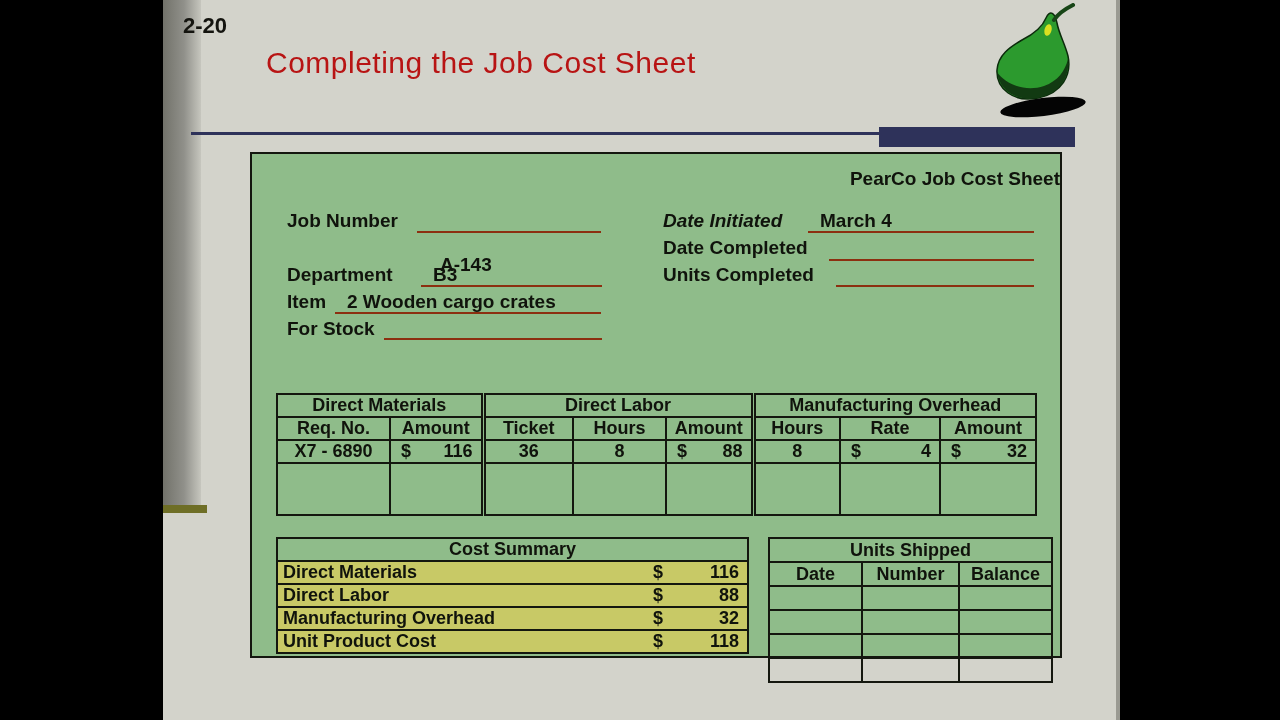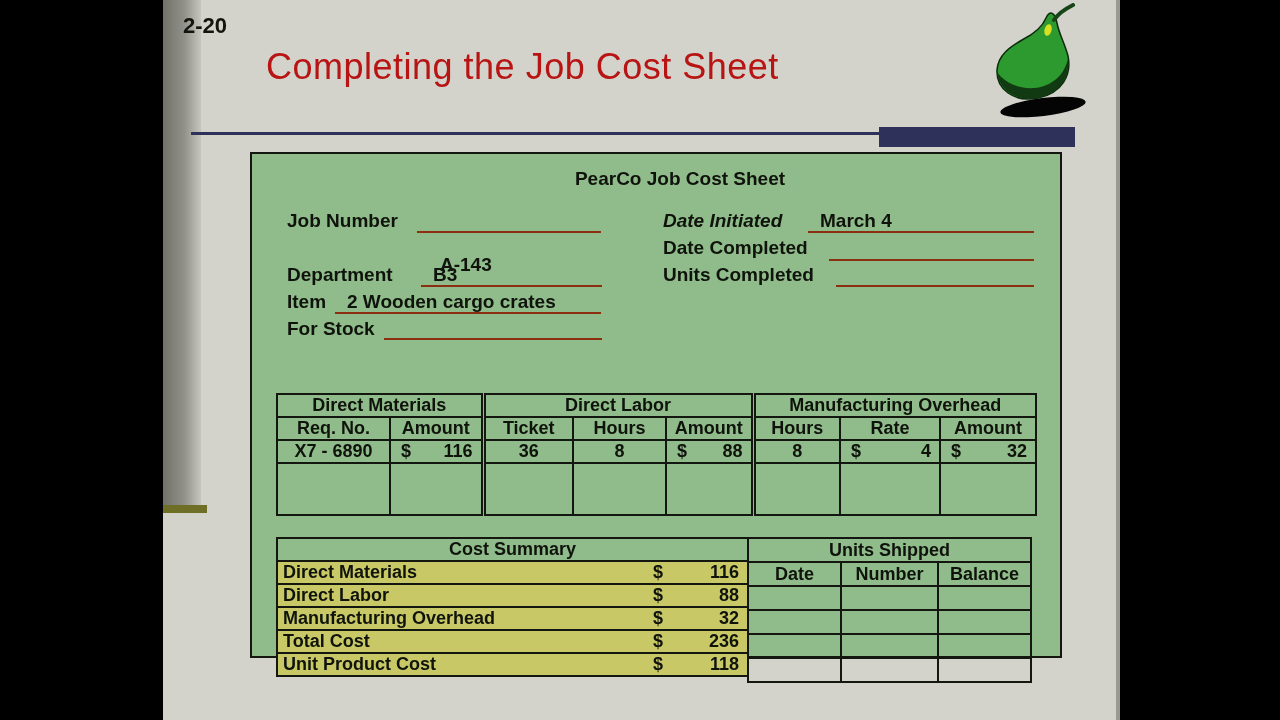--- a/index.html
+++ b/index.html
@@ -13,55 +13,55 @@
     background:var(--slide_bg,#d3d3cb);
     border-right:4px solid #9a9a92;
   }
   .left-strip{
     position:absolute;left:0;top:0;width:38px;height:506px;
     background:linear-gradient(90deg,var(--strip_dark,#72726a) 0%,#90908a 55%,var(--strip_light,#c6c6be) 100%);
   }
   .olive-bar{position:absolute;left:0;top:505px;width:44px;height:8px;background:var(--olive,#6e6e26);}
   .slide-number{position:absolute;left:20px;top:13px;font-size:22px;font-weight:bold;color:#14140f;}
   .title{
-    position:absolute;left:103px;top:46px;font-size:36px;font-weight:400;
+    position:absolute;left:103px;top:46px;font-size:30px;font-weight:400;
     color:var(--title_red,#b81414);white-space:nowrap;letter-spacing:.5px;
   }
   .rule-thin{position:absolute;left:28px;top:132px;width:692px;height:3px;background:var(--navy,#2e325a);}
   .rule-thick{position:absolute;left:716px;top:127px;width:196px;height:20px;background:var(--navy,#2e325a);}
   .pear{position:absolute;left:806px;top:3px;width:126px;height:118px;}
 
   .panel{
     position:absolute;left:87px;top:152px;width:812px;height:506px;
     background:var(--panel_green,#8fbc8a);
     border:2px solid #14170f;
   }
   .f{position:absolute;font-weight:bold;font-size:19px;line-height:21px;color:var(--ink,#10130c);white-space:nowrap;}
-  .sheet-title{left:0;right:0;top:14px;text-align:center;margin-left:48px;}
+  .sheet-title{left:0;right:0;top:14px;text-align:right;margin-left:48px;}
   .u{position:absolute;height:2px;background:var(--underline_red,#8c2f10);}
 
   table{border-collapse:collapse;table-layout:fixed;position:absolute;margin-top:40px;}
   td{
     border:2px solid #14170f;font-weight:bold;font-size:18px;color:var(--ink,#10130c);
     text-align:center;vertical-align:middle;padding:0;overflow:hidden;white-space:nowrap;
   }
   .detail-table{left:24px;top:199px;width:759px;}
   .detail-table tr.g td,.detail-table tr.h td{height:23px;}
   .detail-table tr.d td{height:15px;}
   .detail-table tr.fill td{height:52px;}
   td.ds{border-left:5px double #14170f;}
   .money{display:flex;justify-content:space-between;align-items:center;padding:0 8px 0 10px;}
 
   .summary-table{left:24px;top:343px;width:471px;}
   .summary-table td{height:20px;}
   .summary-table td.lbl{text-align:left;padding-left:5px;border-right:none;background:var(--row_yellow,#c8c966);}
   .summary-table td.amt{border-left:none;background:var(--row_yellow,#c8c966);}
   .summary-table tr.t td{background:transparent;}
 
-  .shipped-table{left:495px;top:343px;width:283px;padding-left:25px;}
+  .shipped-table{left:516px;top:343px;width:283px;padding-left:25px;}
   .shipped-table td{height:24px;}
 </style>
 </head>
 <body>
 
 <div class="stage">
   <div class="slide">
 
     <div class="left-strip"></div>
     <div class="olive-bar"></div>
@@ -211,29 +211,20 @@
         <tr>
           <td class="lbl">Manufacturing Overhead</td>
           <td class="amt">
                 <div class="money">
                   <span>$</span>
                   <span>32</span>
                 </div>
               </td>
         </tr>
         <tr>
-          <td class="lbl">Total Cost</td>
-          <td class="amt">
-                <div class="money">
-                  <span>$</span>
-                  <span>236</span>
-                </div>
-              </td>
-        </tr>
-        <tr>
           <td class="lbl">Unit Product Cost</td>
           <td class="amt">
                 <div class="money">
                   <span>$</span>
                   <span>118</span>
                 </div>
               </td>
         </tr>
       </tbody>
         </table>

